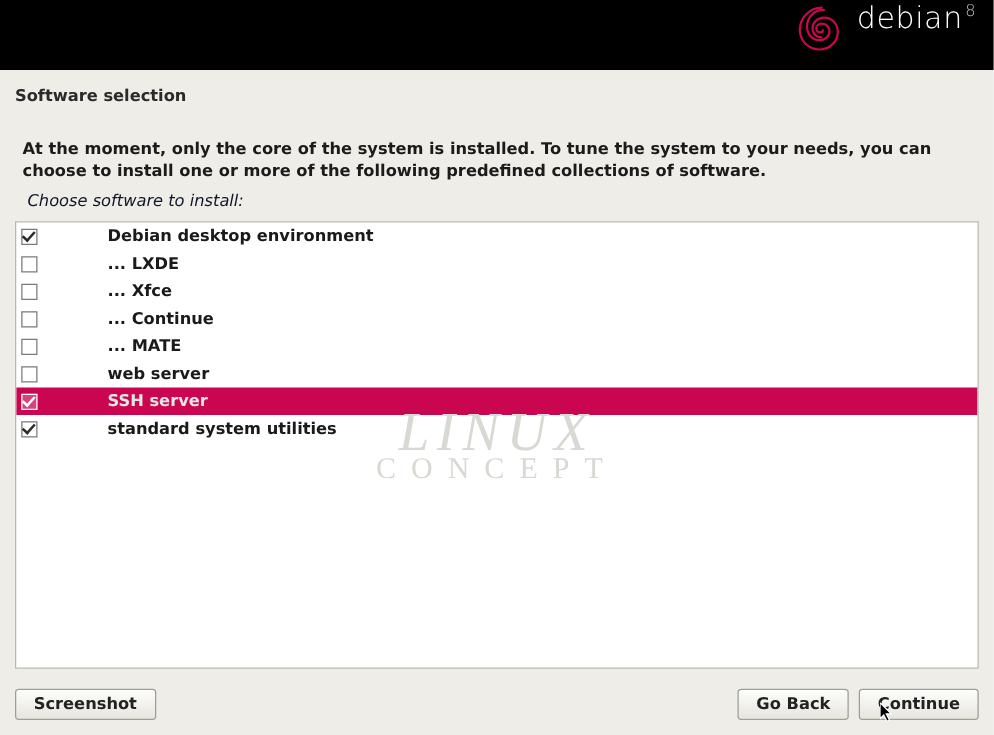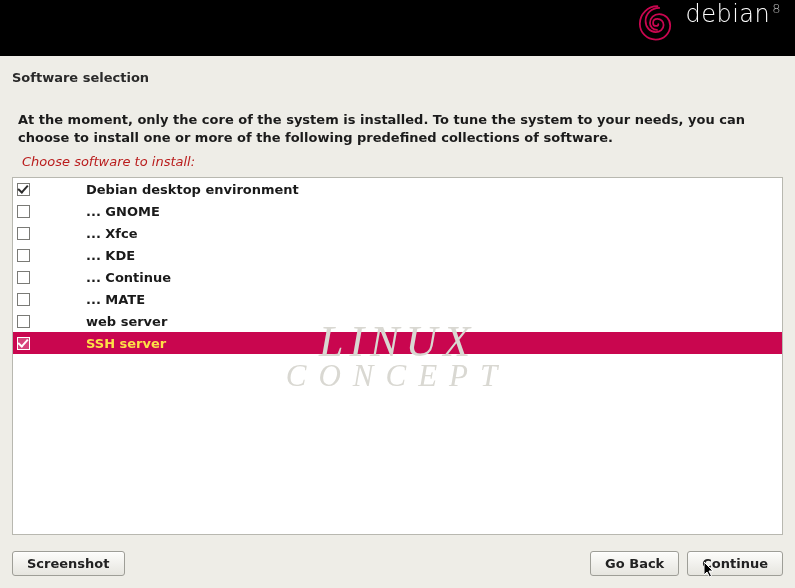--- a/index.html
+++ b/index.html
@@ -47,21 +47,21 @@
     margin-bottom: 26px;
   }
   .intro {
     font-weight: bold;
     color: #1b1b1b;
     padding: 0 6px 6px 6px;
     line-height: 1.35;
   }
   .subintro {
     font-style: italic;
-    color: #b91c1c;
+    color: #0f172a;
     padding: 2px 6px 8px 10px;
   }
   .listbox {
     border: 1px solid #b8b8b0;
     background: #ffffff;
     height: 358px;
     overflow: hidden;
     position: relative;
   }
   .row {
@@ -86,21 +86,21 @@
     content: "";
     position: absolute;
     left: 2px; top: -1px;
     width: 4px; height: 8px;
     border: solid #2c2c2c;
     border-width: 0 2px 2px 0;
     transform: rotate(42deg);
   }
   .row.selected {
     background: #c9064f;
-    color: #fde047;
+    color: #e5e5e5;
   }
   .row.selected .cb {
     border-color: #fff;
     background: rgba(255,255,255,0.25);
   }
   .row.selected .cb.checked::after {
     border-color: #fff;
   }
   .watermark {
     position: absolute;
@@ -111,24 +111,23 @@
     color: #d9d8d2;
     font-family: Georgia, "Times New Roman", serif;
     line-height: 0.95;
   }
   .watermark .line1 {
     font-size: 44px;
     letter-spacing: 6px;
     font-style: italic;
   }
   .watermark .line2 {
-    font-size: 31px;
+    font-size: 24px;
     letter-spacing: 12px;
     margin-top: -2px;
-    font-style: italic;
   }
   .footer {
     position: absolute;
     bottom: 12px;
     left: 12px; right: 12px;
     display: flex;
     justify-content: space-between;
   }
   .footer .right { display: flex; gap: 8px; padding-left: 28px; }
   button.btn {
@@ -174,45 +173,45 @@
       <div class="line1">LINUX</div>
       <div class="line2">CONCEPT</div>
     </div>
     <div id="rows">
         <div class="row">
           <span class="cb checked"></span>
           <span>Debian desktop environment</span>
         </div>
         <div class="row">
           <span class="cb"></span>
-          <span>... GNOME</span>
+          <span>... LXDE</span>
         </div>
         <div class="row">
           <span class="cb"></span>
           <span>... Xfce</span>
-        </div>
-        <div class="row">
-          <span class="cb"></span>
-          <span>... KDE</span>
         </div>
         <div class="row">
           <span class="cb"></span>
           <span>... Continue</span>
         </div>
         <div class="row">
           <span class="cb"></span>
           <span>... MATE</span>
         </div>
         <div class="row">
           <span class="cb"></span>
           <span>web server</span>
         </div>
         <div class="row selected">
           <span class="cb checked"></span>
           <span>SSH server</span>
+        </div>
+        <div class="row">
+          <span class="cb checked"></span>
+          <span>standard system utilities</span>
         </div>
       </div>
   </div>
 </div>
 
 <div class="footer">
   <div class="left">
     <button class="btn">Screenshot</button>
   </div>
   <div class="right">

